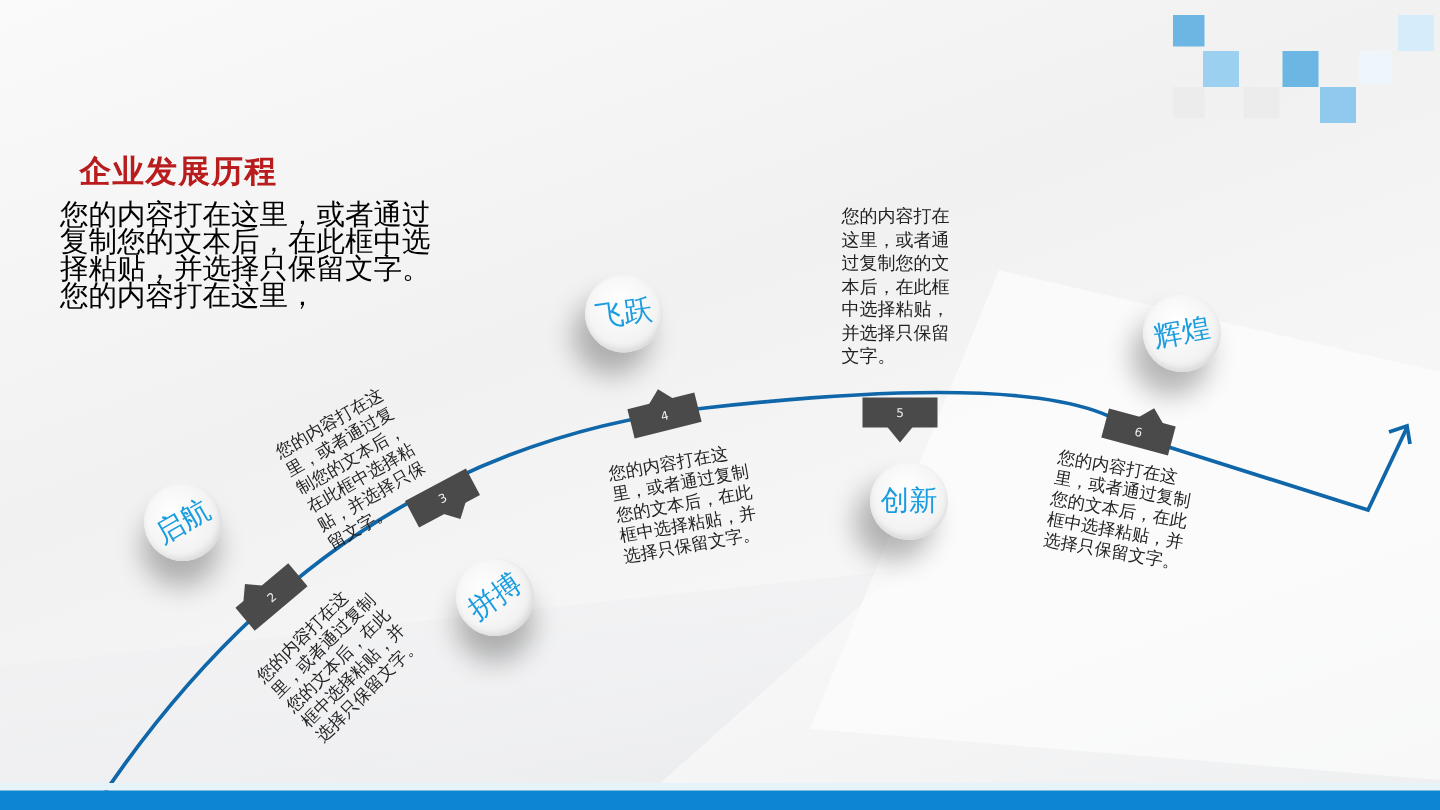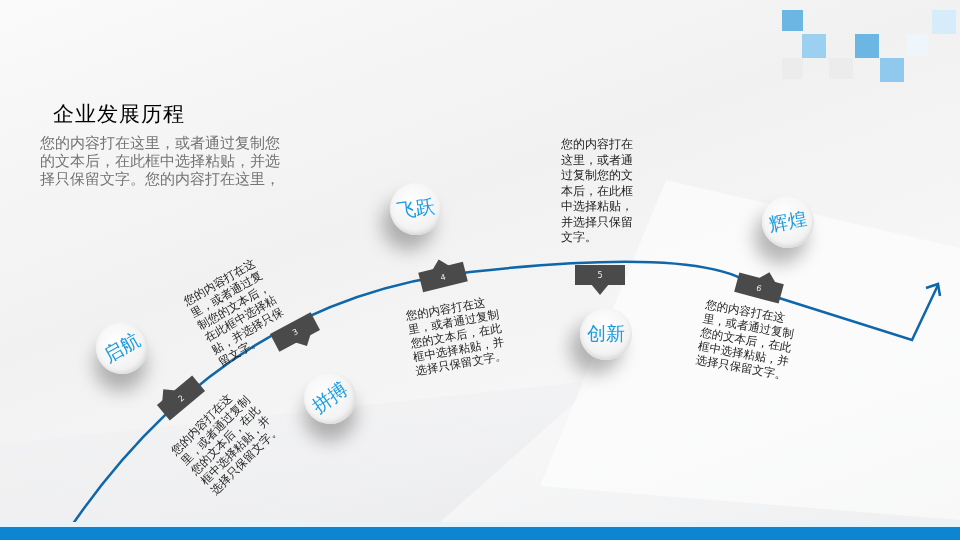--- a/index.html
+++ b/index.html
@@ -2,22 +2,22 @@
 <html><head>
 <meta charset="utf-8">
 <style>
   html,body{margin:0;padding:0;}
   body{width:960px;height:540px;position:relative;overflow:hidden;
     font-family:"DejaVu Sans","Liberation Sans",sans-serif;
     background:linear-gradient(160deg,#fafafa 0%,#f1f1f2 40%,#f7f7f8 70%,#eeeff0 100%);}
   .facet{position:absolute;}
   .corner{position:absolute;left:0;top:0;width:0;height:0;}
   .sq{position:absolute;width:21px;height:21px;}
-  .title{position:absolute;left:53px;top:100px;font-size:21px;color:#000000;letter-spacing:1px;}
-  .intro{position:absolute;left:40px;top:134px;width:252px;font-size:15px;line-height:18px;color:#737373;}
+  .title{position:absolute;left:53px;top:100px;font-size:21px;color:#b91c1c;letter-spacing:1px;font-weight:bold;}
+  .intro{position:absolute;left:40px;top:134px;width:252px;font-size:19px;line-height:18px;color:#000000;}
   .bubble{position:absolute;width:52px;height:52px;border-radius:50%;
     background:radial-gradient(circle at 45% 35%,#ffffff 0%,#f3f3f3 60%,#dcdcdc 100%);
     box-shadow:-10px 14px 18px rgba(0,0,0,0.28), inset 0 -2px 4px rgba(0,0,0,0.08);
     display:flex;align-items:center;justify-content:center;color:#1a9ce0;font-size:19px;}
   .marker{position:absolute;width:46px;height:20px;background:#4a4a4a;color:#eee;font-size:8px;
     display:flex;align-items:center;justify-content:center;}
   .marker .tri{position:absolute;width:0;height:0;border-left:9px solid transparent;border-right:9px solid transparent;}
   .desc{position:absolute;font-size:11.5px;line-height:14px;color:#222;width:100px;}
   .bottom-bar{position:absolute;left:0;top:527px;width:960px;height:13px;background:#0e85d0;}
   .bottom-glow{position:absolute;left:0;top:522px;width:960px;height:5px;background:#e6f3f8;}

